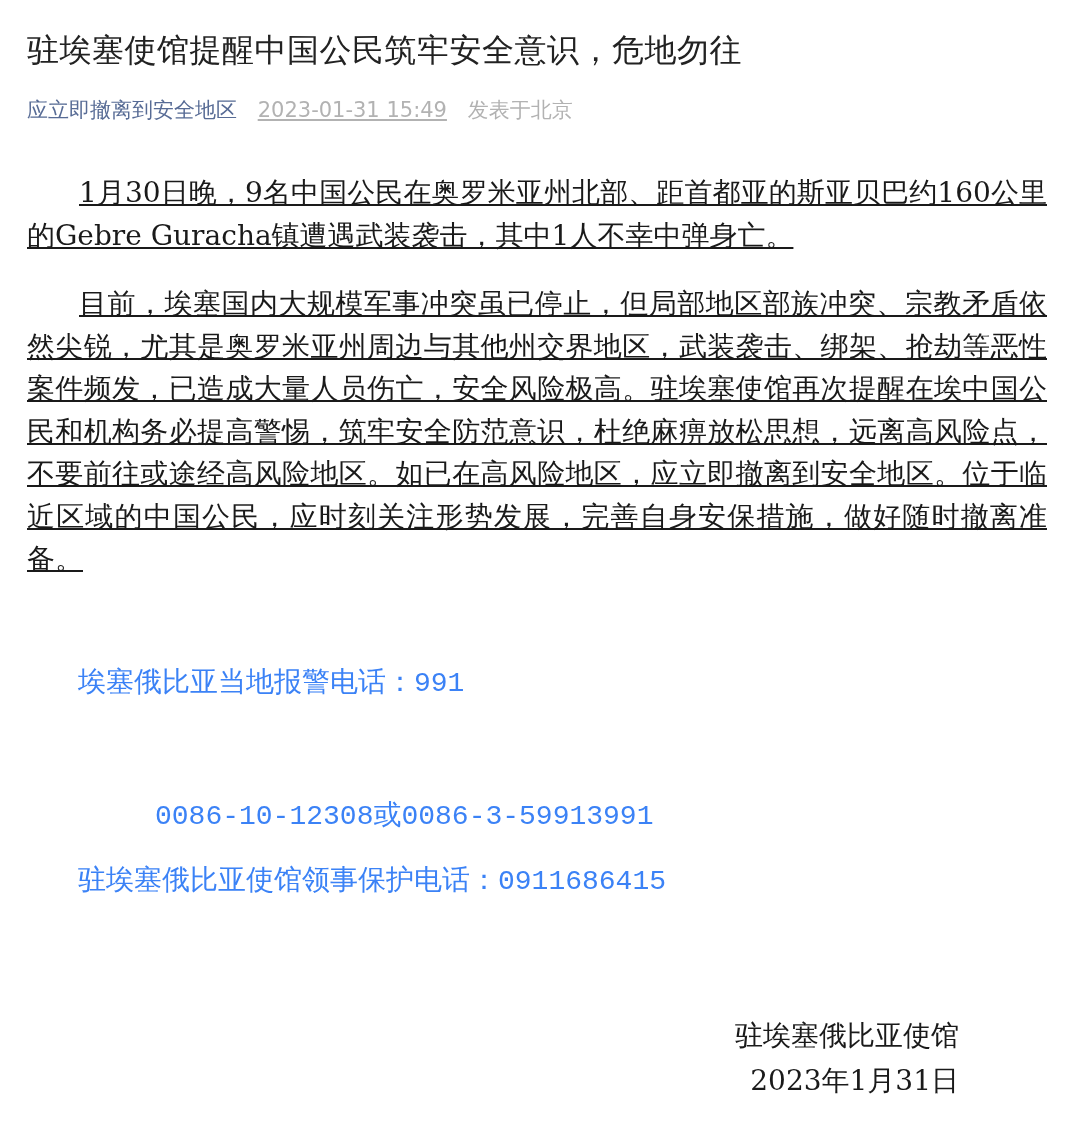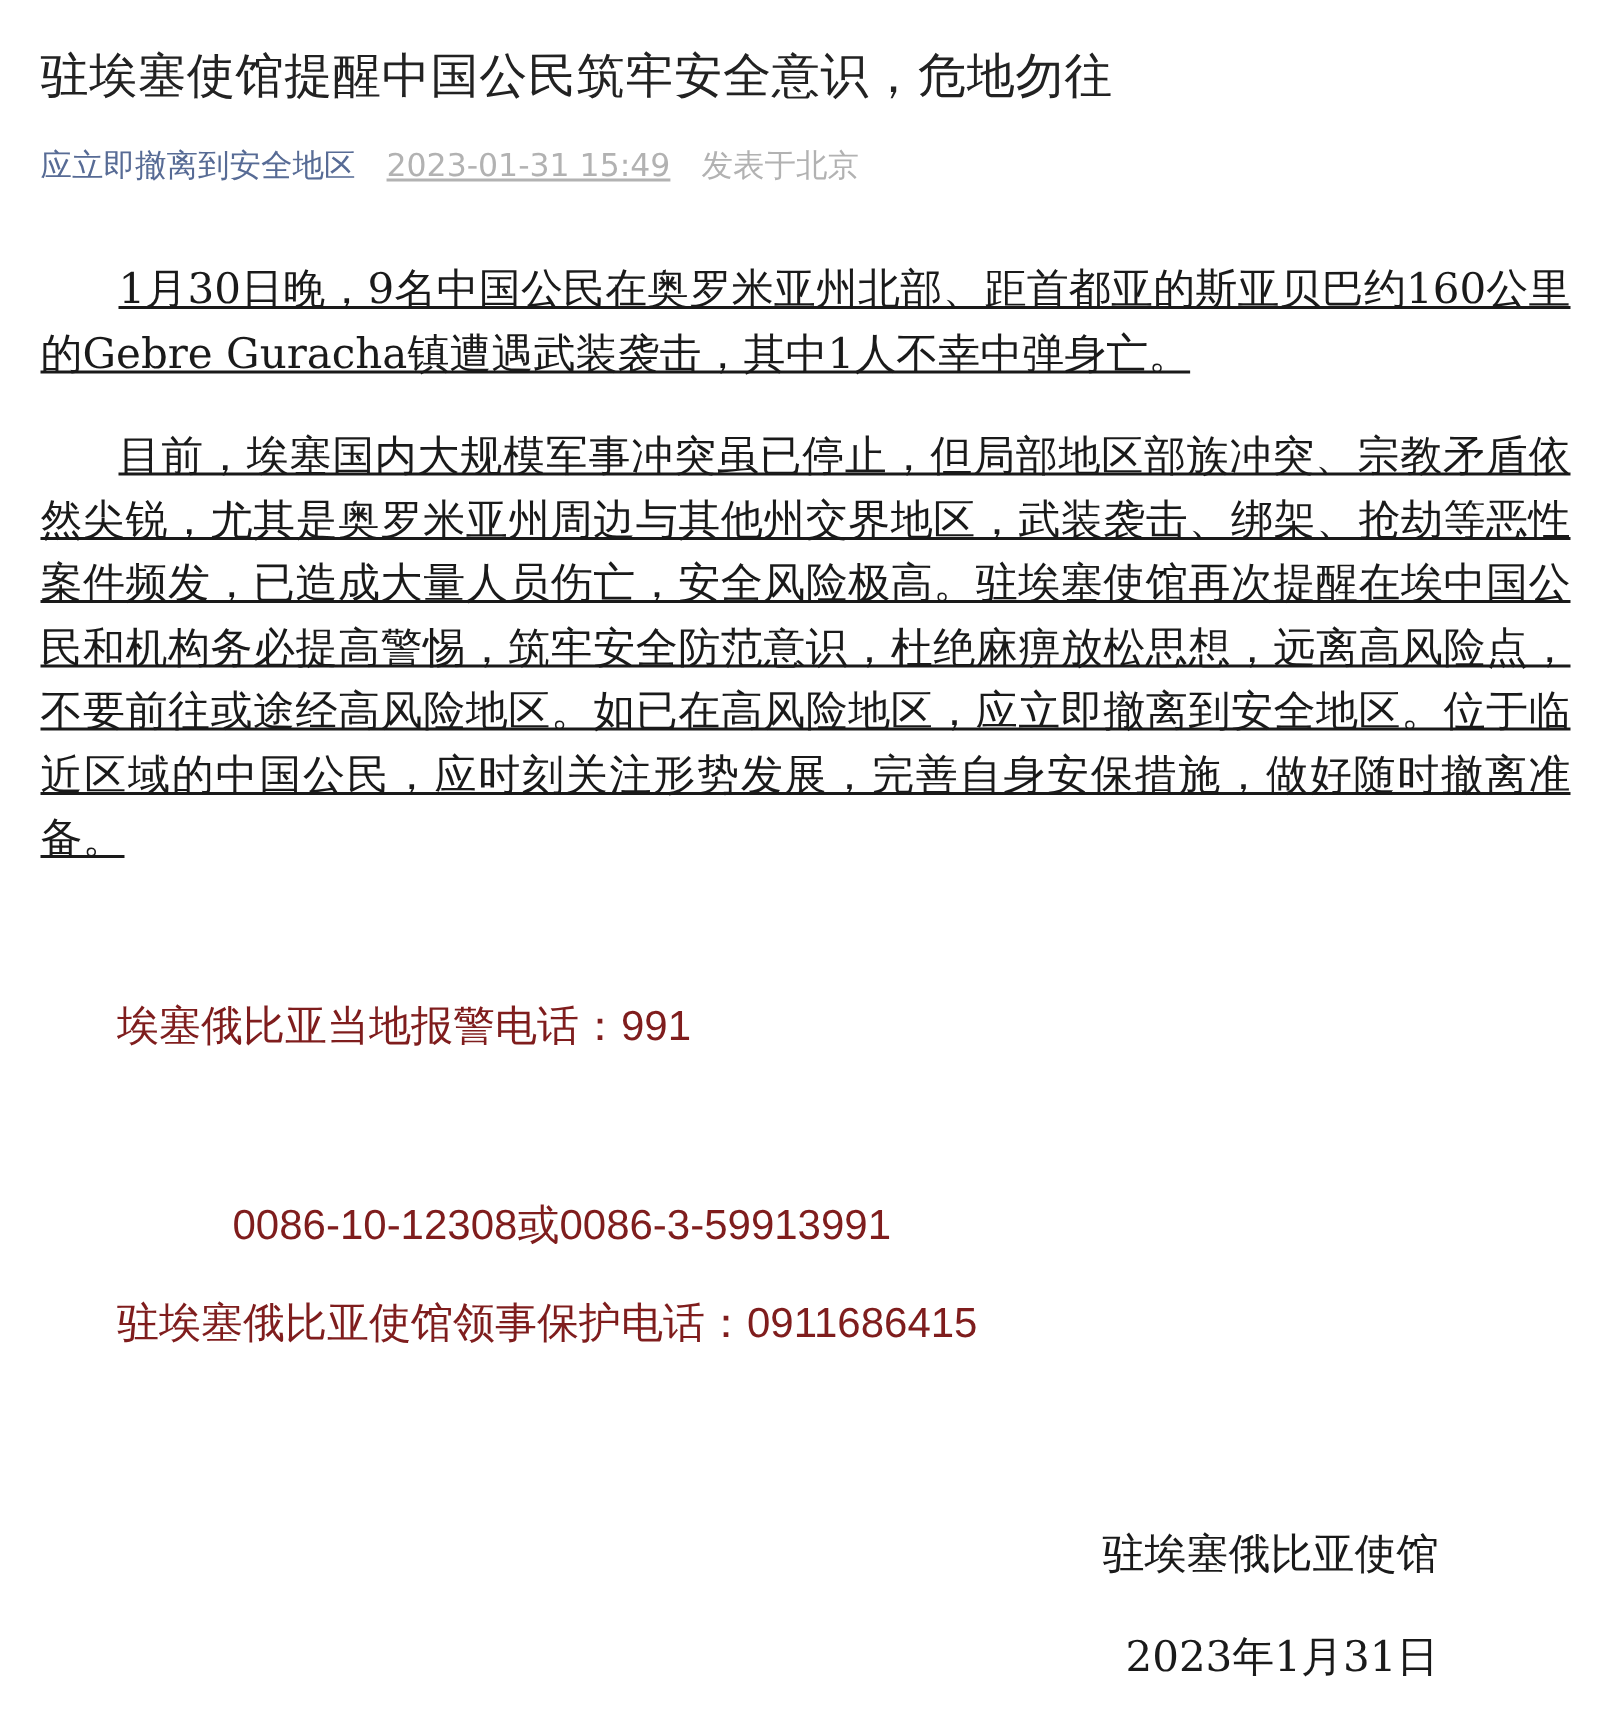--- a/index.html
+++ b/index.html
@@ -63,42 +63,42 @@
     color: #1a1a1a;
     text-align: justify;
     margin: 0;
     text-decoration: underline;
   }
   .p1 { top: 172px; text-indent: 52px; }
   .p2 { top: 283px; text-indent: 52px; }
   .contact {
     position: absolute;
     left: 78px;
-    font-family: Liberation Sans, sans-serif;
+    font-family: Liberation Mono, monospace;
     font-size: 28px;
     line-height: 40px;
-    color: #7f1d1d;
+    color: #3b82f6;
     white-space: nowrap;
   }
   .c1 { top: 664px; }
   .c2 { top: 731px; }
   .c3 { top: 797px; left: 155px; }
   .c4 { top: 862px; }
   .sign {
     position: absolute;
     right: 40px;
     font-family: "DejaVu Serif", "Liberation Serif", serif;
     font-size: 28px;
     line-height: 40px;
     color: #1a1a1a;
     white-space: nowrap;
     text-align: right;
   }
   .s1 { top: 996px; margin-top: 20px; }
-  .s2 { top: 1061px; margin-top: 24px; }
+  .s2 { top: 1061px; }
 </style>
 </head>
 <body>
 
 <div class="page">
   <h1 class="title" style="margin:0;font-weight:normal;">驻埃塞使馆提醒中国公民筑牢安全意识，危地勿往</h1>
 
   <div class="meta">
     <span class="account">应立即撤离到安全地区</span>
     <span class="time">2023-01-31 15:49</span>

